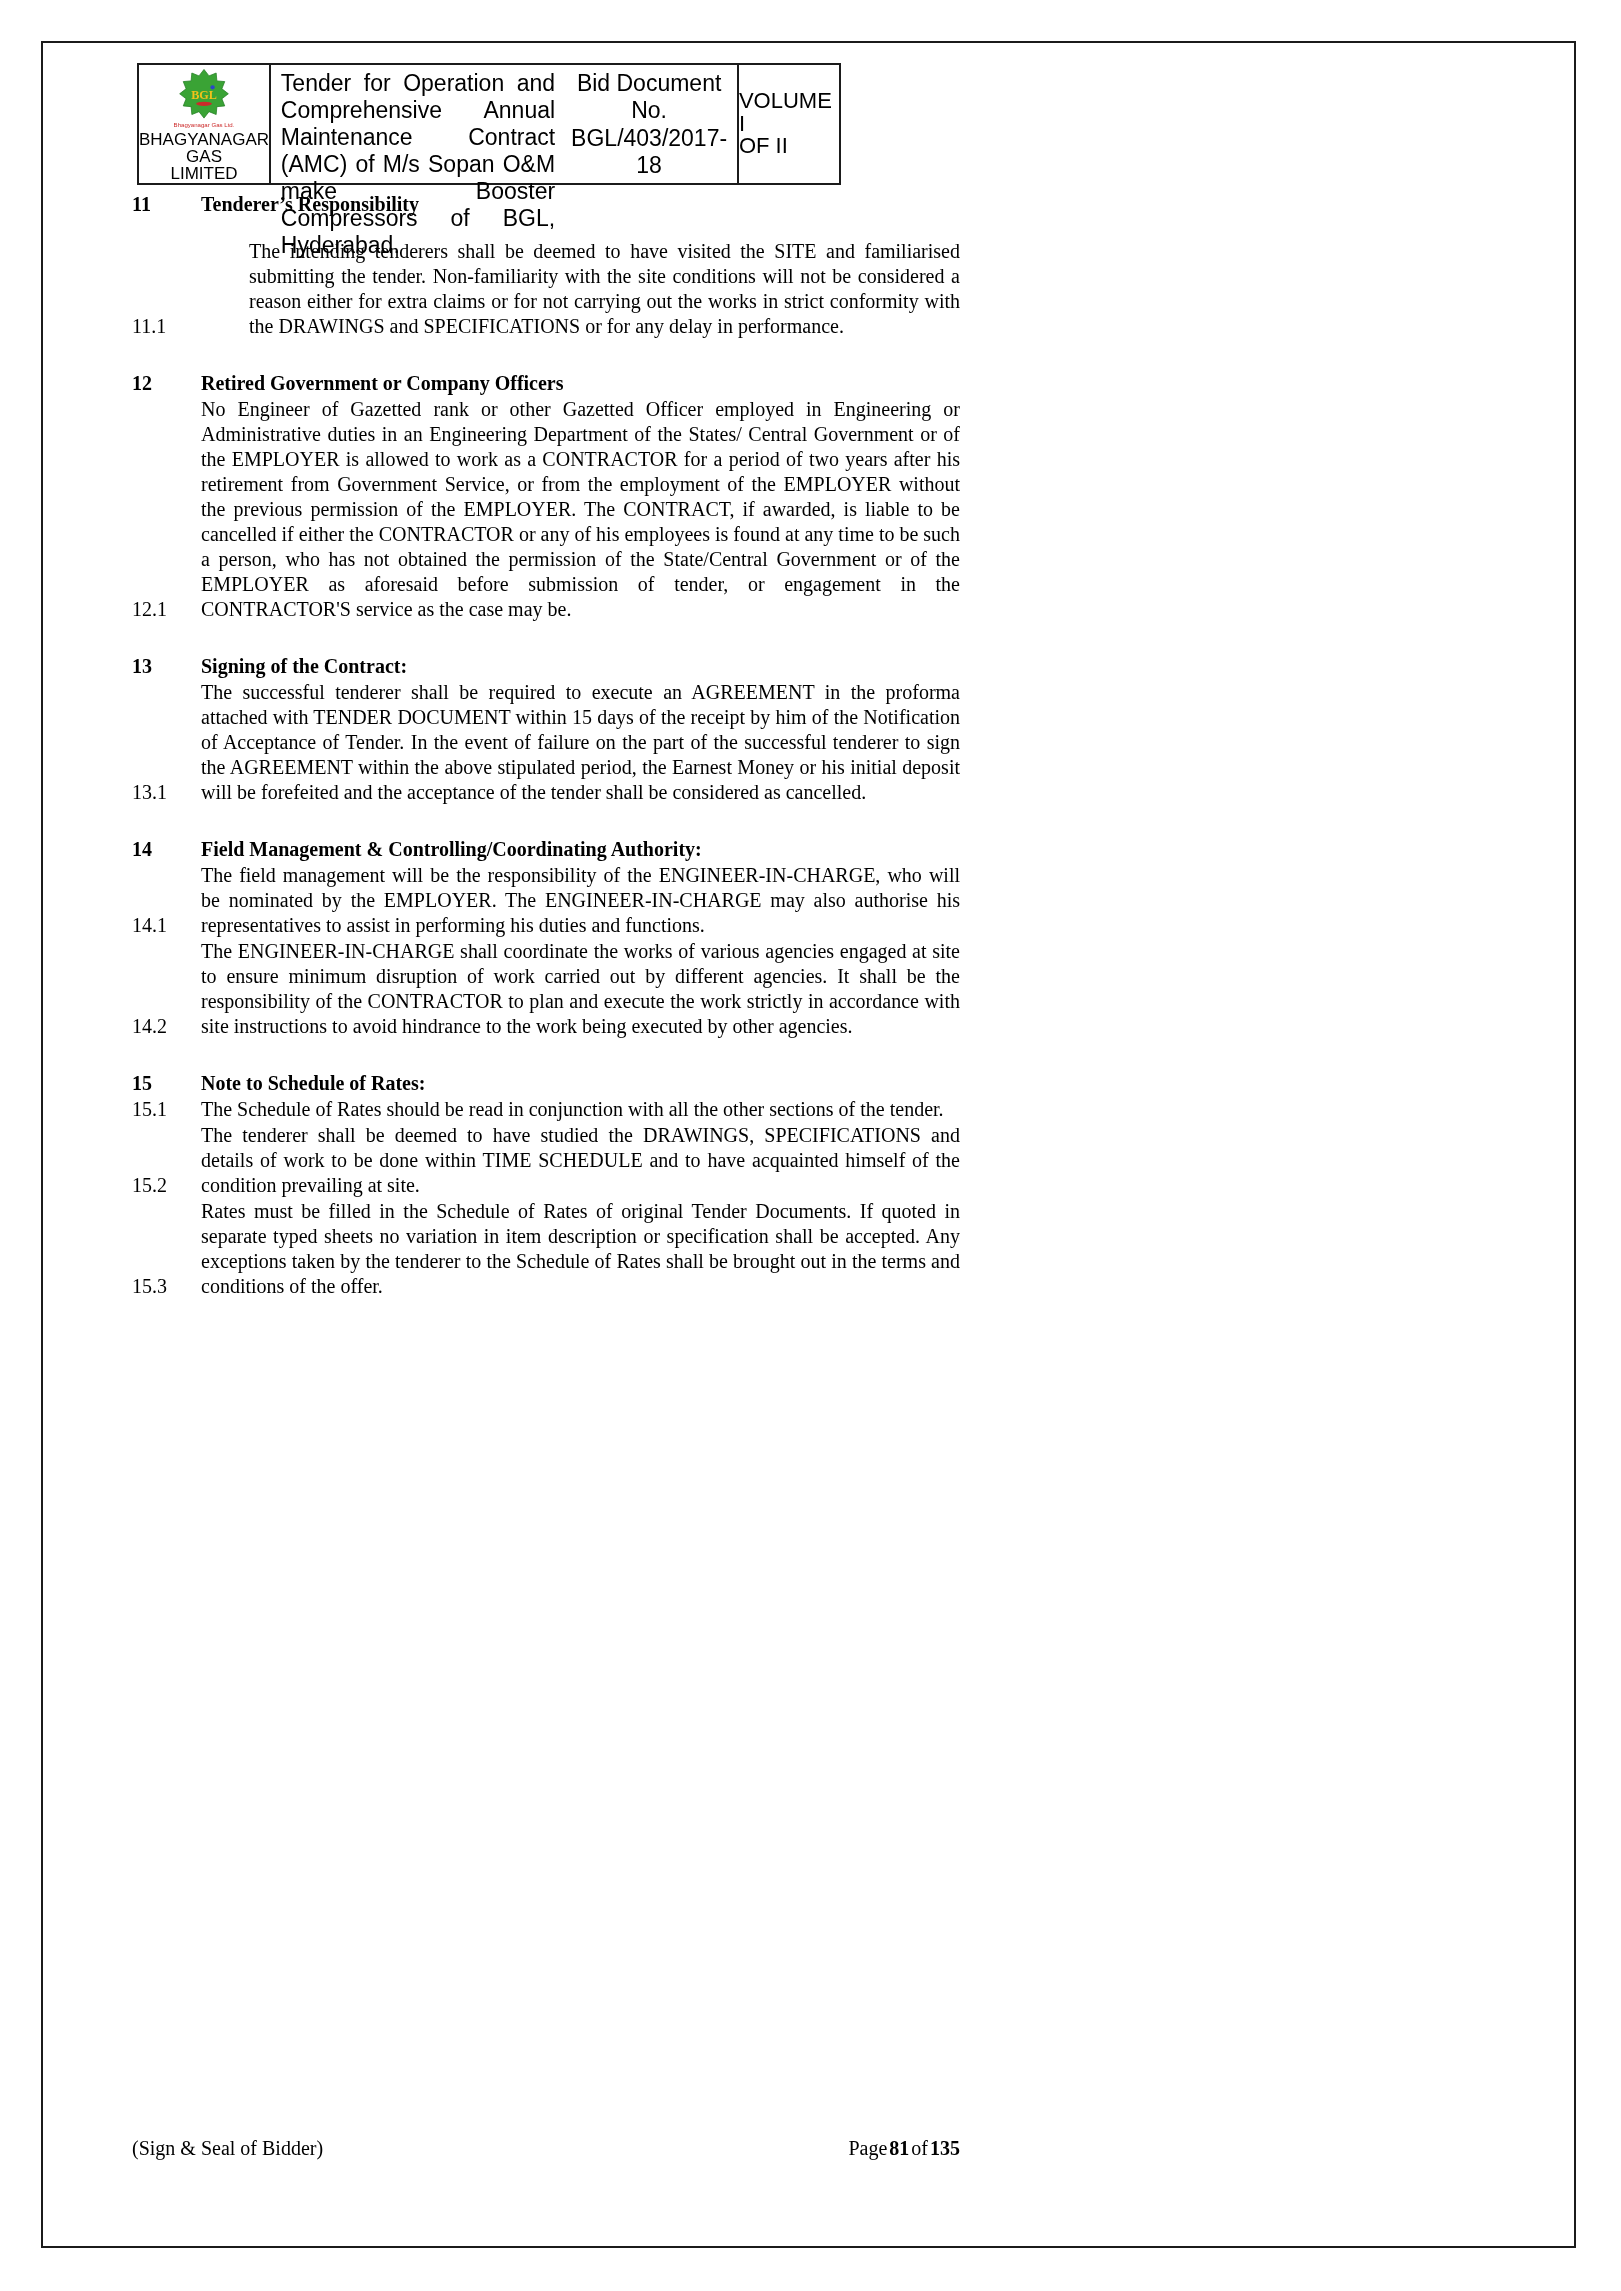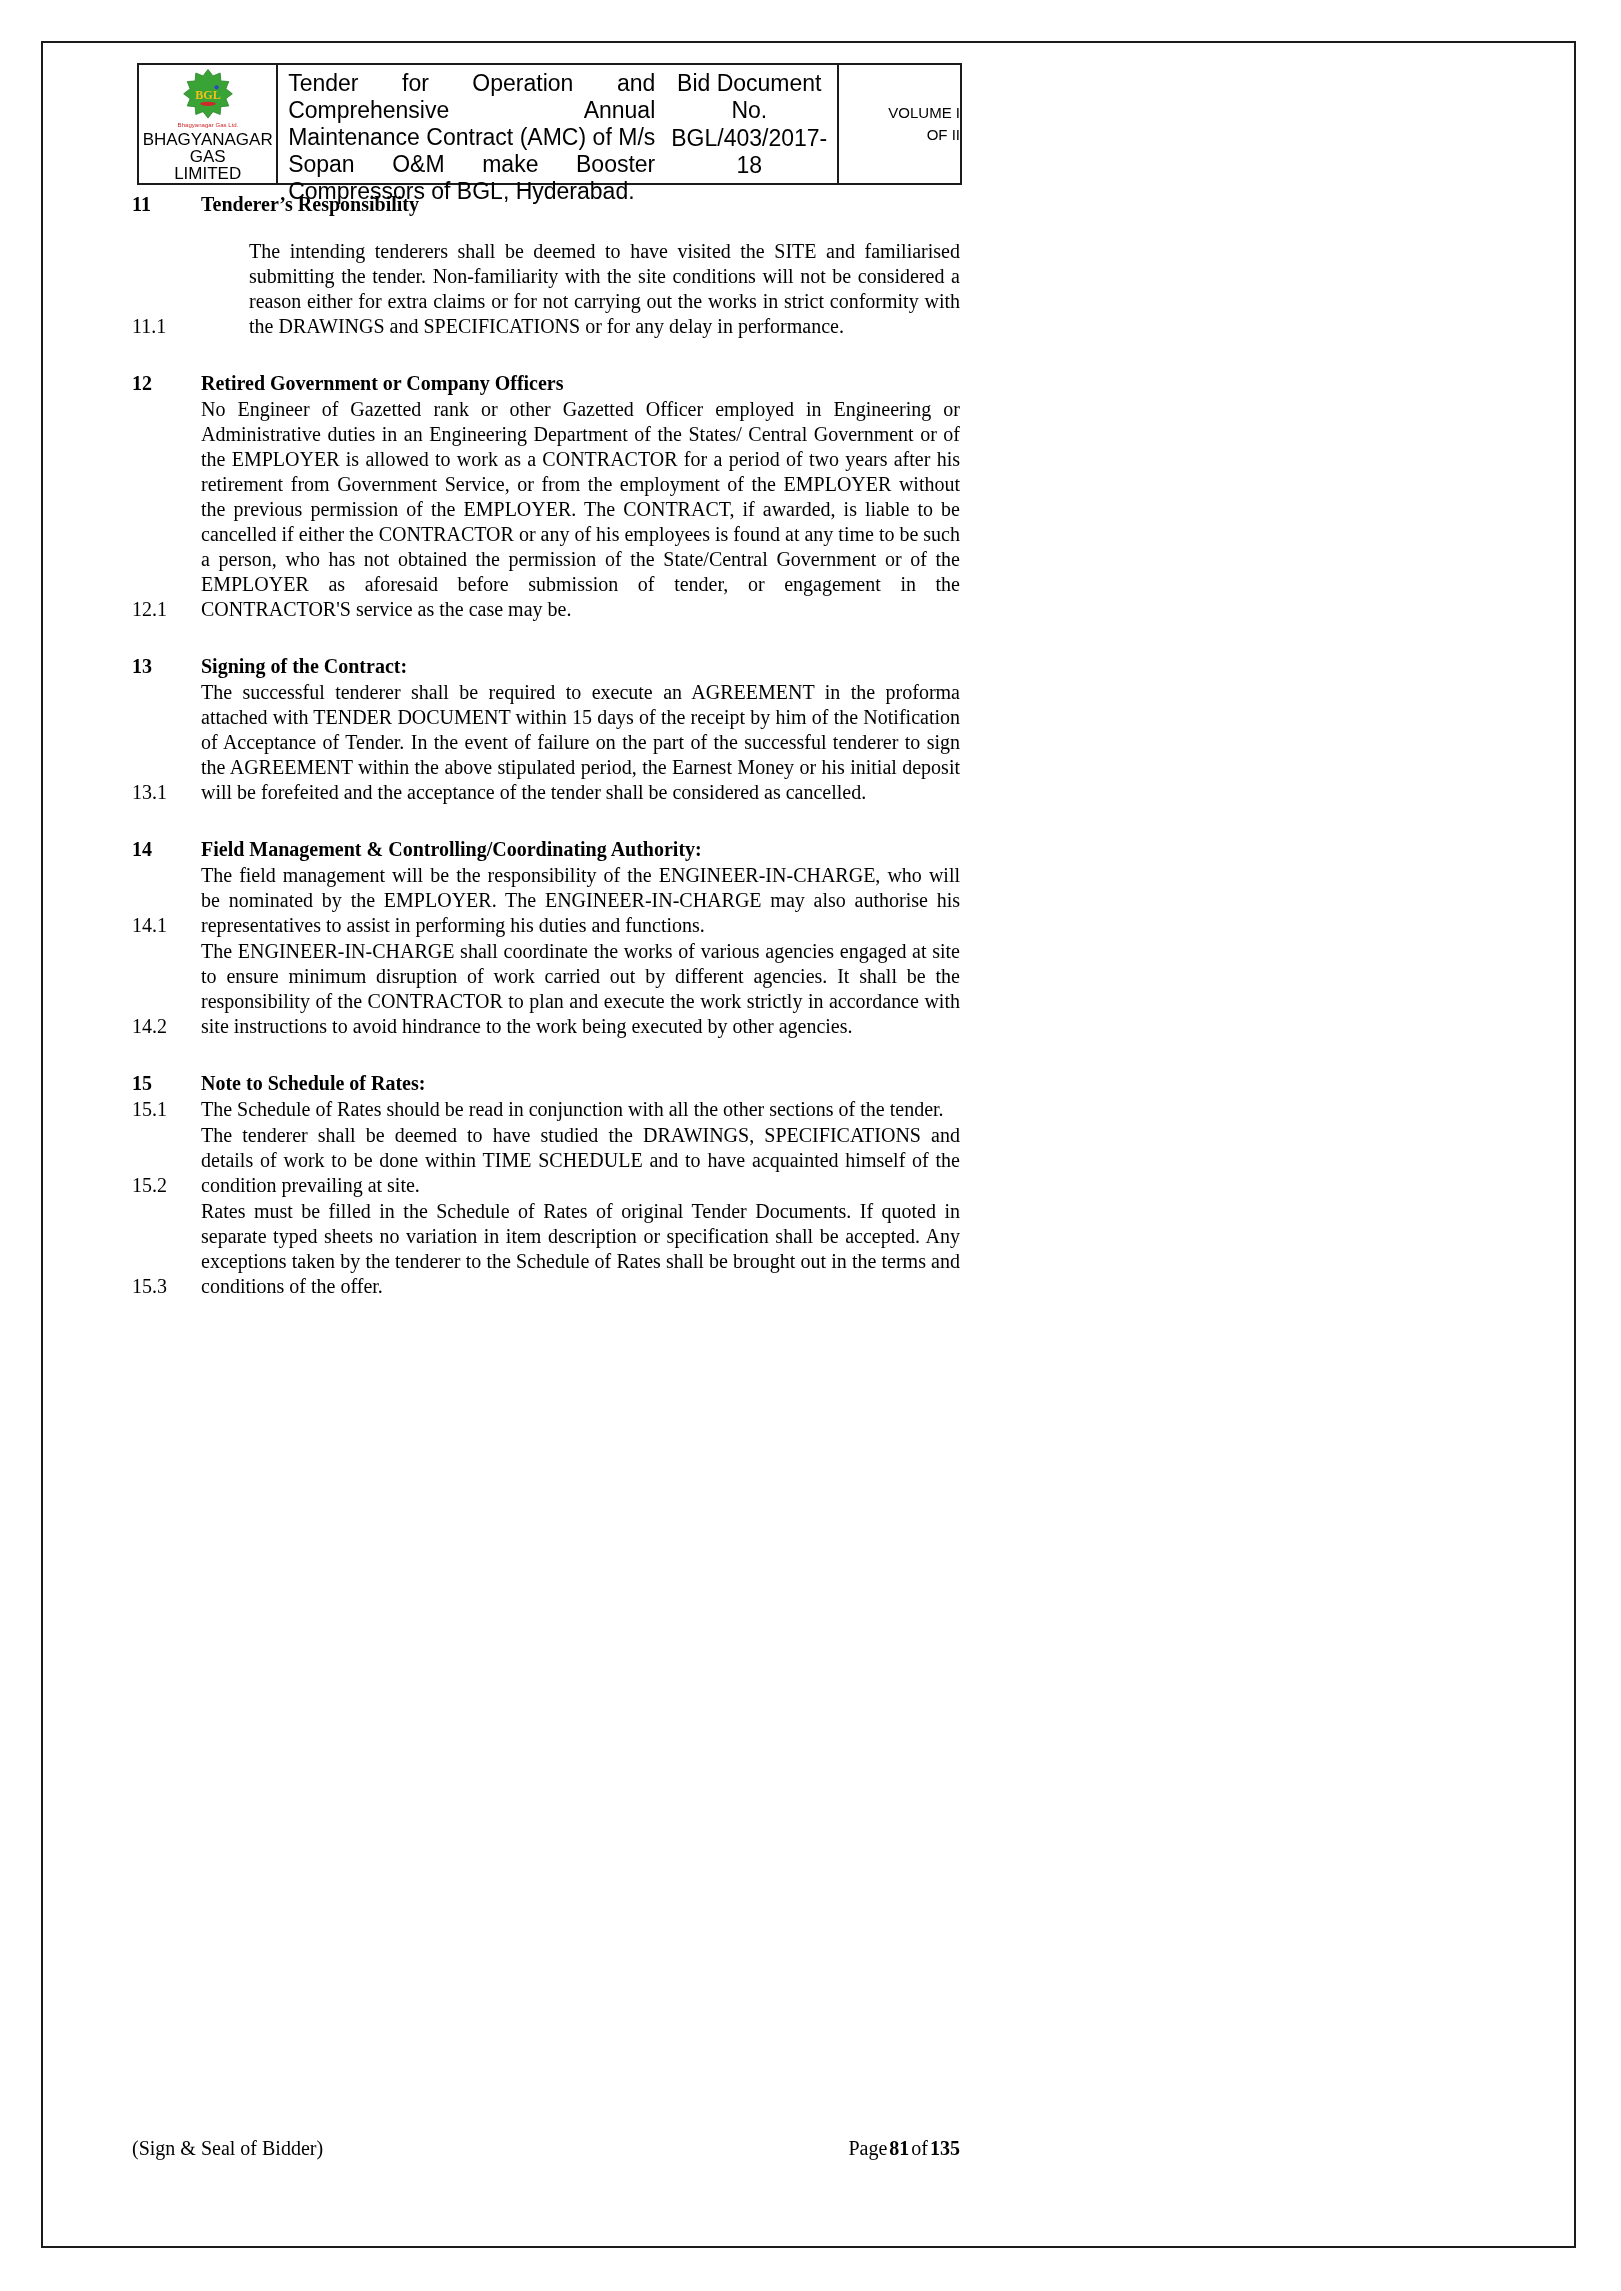--- a/index.html
+++ b/index.html
@@ -16,21 +16,21 @@
     position: absolute;
     left: 41px; top: 41px;
     width: 1535px; height: 2207px;
     border: 2px solid #1b1b1b;
     box-sizing: border-box;
   }
   
   .header {
     position: absolute;
     left: 137px; top: 63px;
-    width: 825px; height: 122px;
+    width: 704px; height: 122px;
     border: 2px solid #1b1b1b;
     box-sizing: border-box;
     display: flex;
     font-family: "Liberation Sans", sans-serif;
   }
   .cell { box-sizing: border-box; }
   .cell:not(:last-child) { border-right: 2px solid #1b1b1b; }
   .logo-cell {
     width: 144px;
     display: flex; flex-direction: column;
@@ -50,22 +50,22 @@
     font-size: 23px; line-height: 27px;
     text-align: justify;
   }
   .bid-line {
     font-size: 23px; line-height: 27.4px;
     text-align: center;
   }
   .volume-cell {
     width: 125px;
     display: flex; flex-direction: column;
-    align-items: flex-end; justify-content: center;
-    font-size: 15px; line-height: 22.5px;
+    align-items: flex-start; justify-content: center;
+    font-size: 22px; line-height: 22.5px;
   }
   
   .content {
     position: absolute;
     left: 132px; top: 192px;
     width: 828px;
     font-size: 20px;
     line-height: 25px;
   }
   .row { display: flex; align-items: flex-end; }

